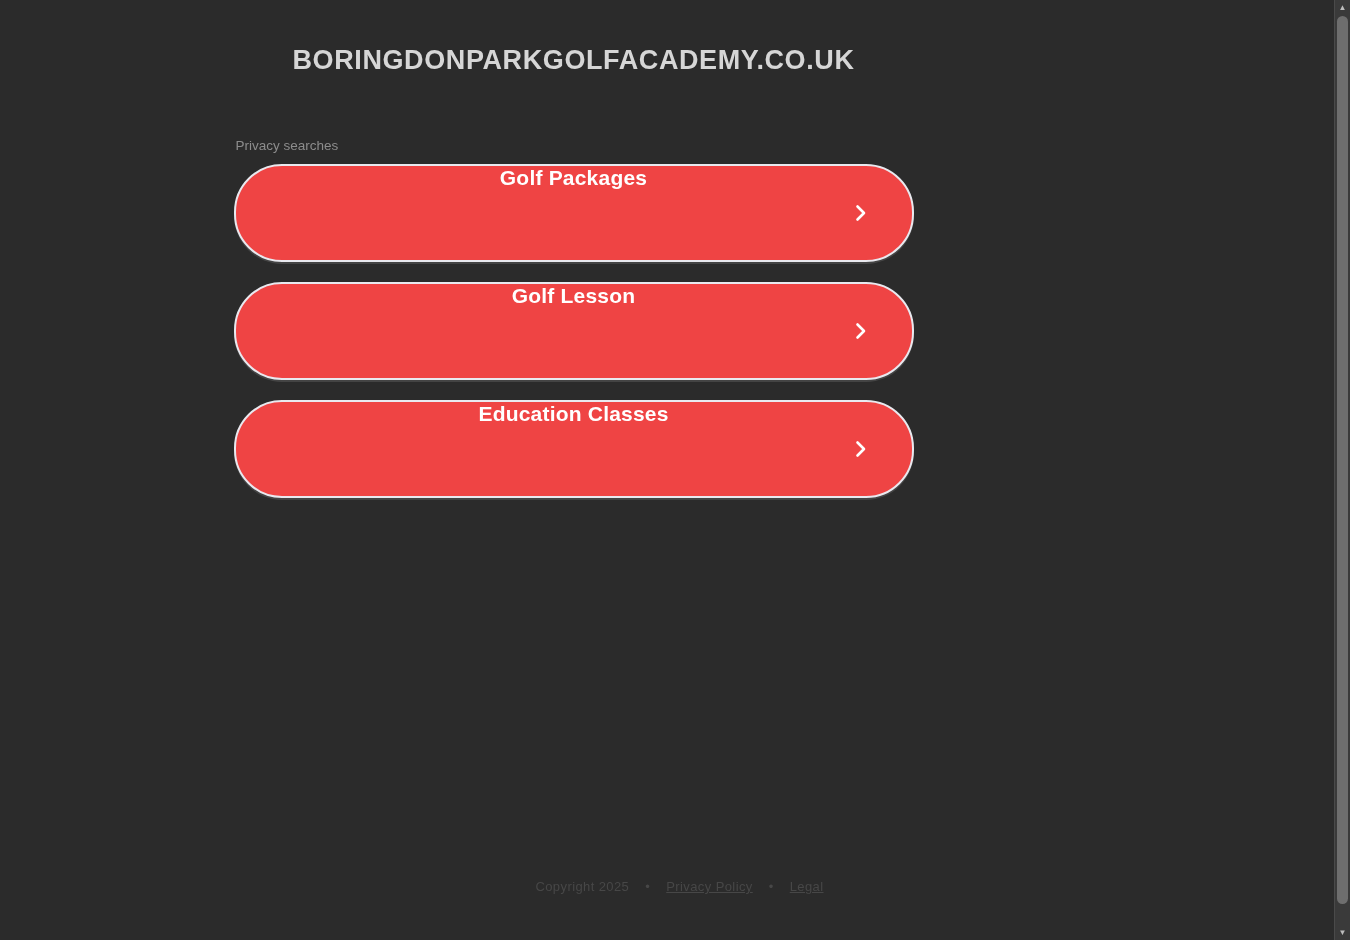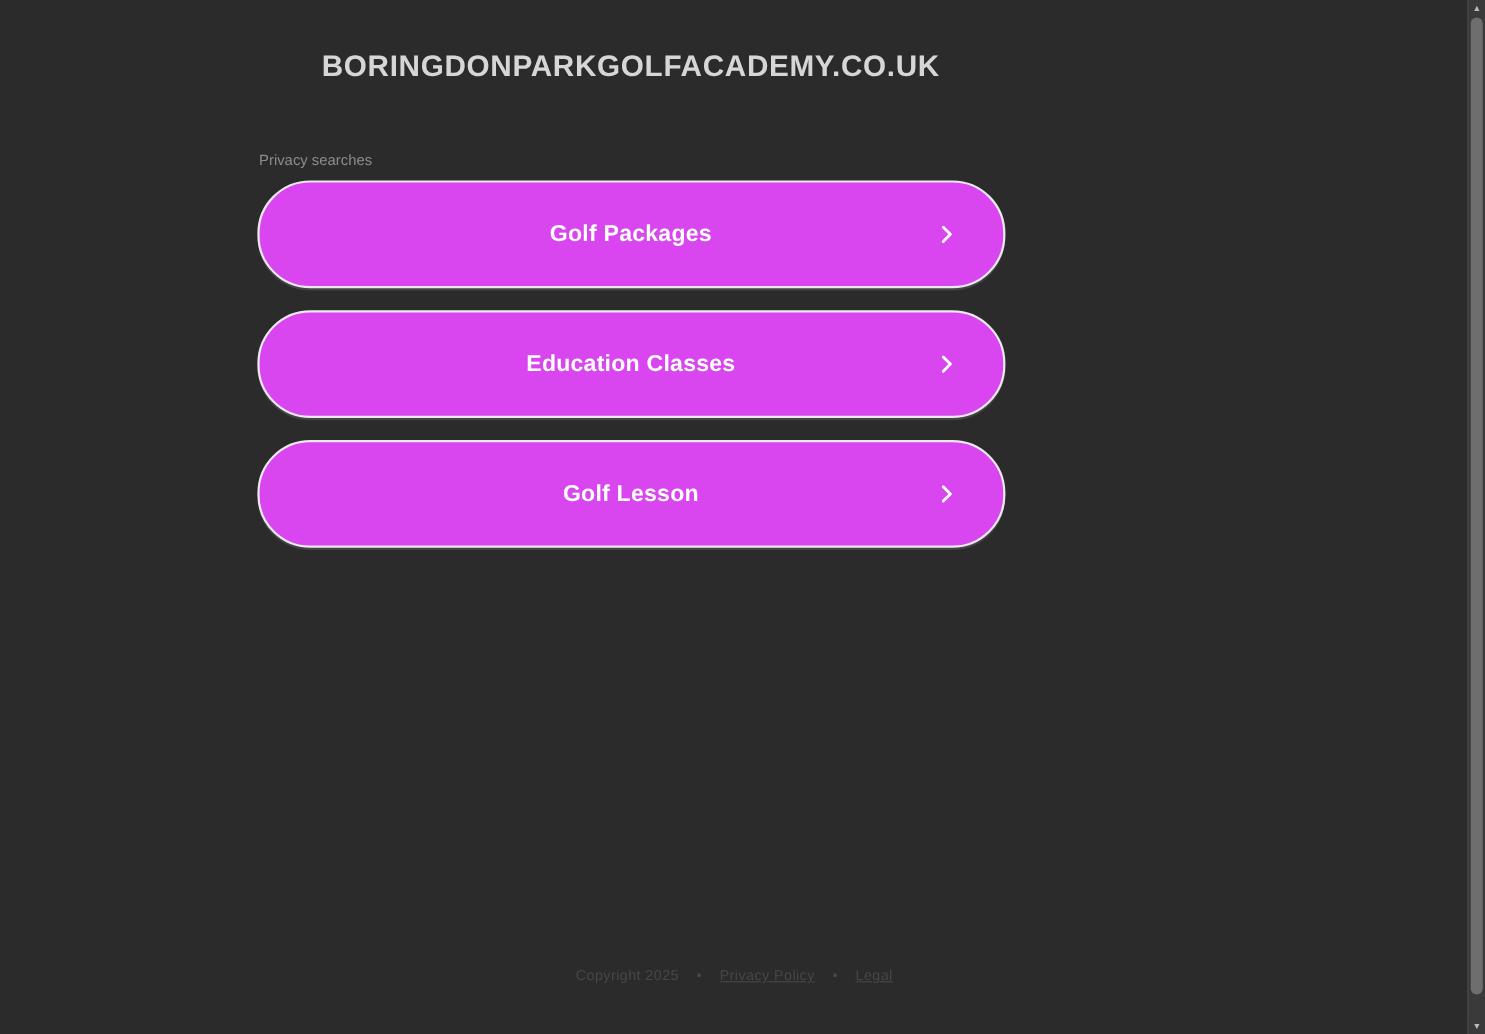--- a/index.html
+++ b/index.html
@@ -80,25 +80,24 @@
   .related-label {
     color: #8c8c8c;
     font-size: 13.5px;
     margin-left: 2px;
     margin-bottom: 11px;
   }
 
   .card {
     position: relative;
     display: flex;
-    align-items: center;
     justify-content: center;
     height: 94px;
     margin-bottom: 20px;
-    background: #d946ef;
+    background: #ef4444;
     border: 2px solid #e9e9ef;
     border-radius: 48px;
     box-shadow: 0 2px 0 0 rgba(255,255,255,0.12);
     cursor: pointer;
   }
   .card-label {
     color: #ffffff;
     font-size: 21px;
     font-weight: bold;
     letter-spacing: 0.2px;
@@ -109,21 +108,21 @@
     top: 50%;
     transform: translateY(-50%);
     width: 18px;
     height: 18px;
   }
   .chev svg { display: block; }
 
   
   .footer {
     position: absolute;
-    left: 0;
+    left: 12px;
     top: 878px;
     width: 1335px;
     text-align: center;
     font-size: 13px;
     color: #474747;
     letter-spacing: 0.4px;
   }
   .footer span, .footer a { vertical-align: middle; }
   .footer a {
     color: #474747;
@@ -148,30 +147,30 @@
     <div class="card">
       <span class="card-label">Golf Packages</span>
       <span class="chev">
         <svg width="18" height="18" viewBox="0 0 18 18">
             <path d="M5.5 2.5 L12 9 L5.5 15.5" fill="none" stroke="#ffffff" stroke-width="2.6" stroke-linecap="round" stroke-linejoin="round"></path>
           </svg>
       </span>
     </div>
 
     <div class="card">
-      <span class="card-label">Education Classes</span>
+      <span class="card-label">Golf Lesson</span>
       <span class="chev">
         <svg width="18" height="18" viewBox="0 0 18 18">
             <path d="M5.5 2.5 L12 9 L5.5 15.5" fill="none" stroke="#ffffff" stroke-width="2.6" stroke-linecap="round" stroke-linejoin="round"></path>
           </svg>
       </span>
     </div>
 
     <div class="card">
-      <span class="card-label">Golf Lesson</span>
+      <span class="card-label">Education Classes</span>
       <span class="chev">
         <svg width="18" height="18" viewBox="0 0 18 18">
             <path d="M5.5 2.5 L12 9 L5.5 15.5" fill="none" stroke="#ffffff" stroke-width="2.6" stroke-linecap="round" stroke-linejoin="round"></path>
           </svg>
       </span>
     </div>
   </div>
 
   <div class="footer">
     <span>Copyright 2025</span>

